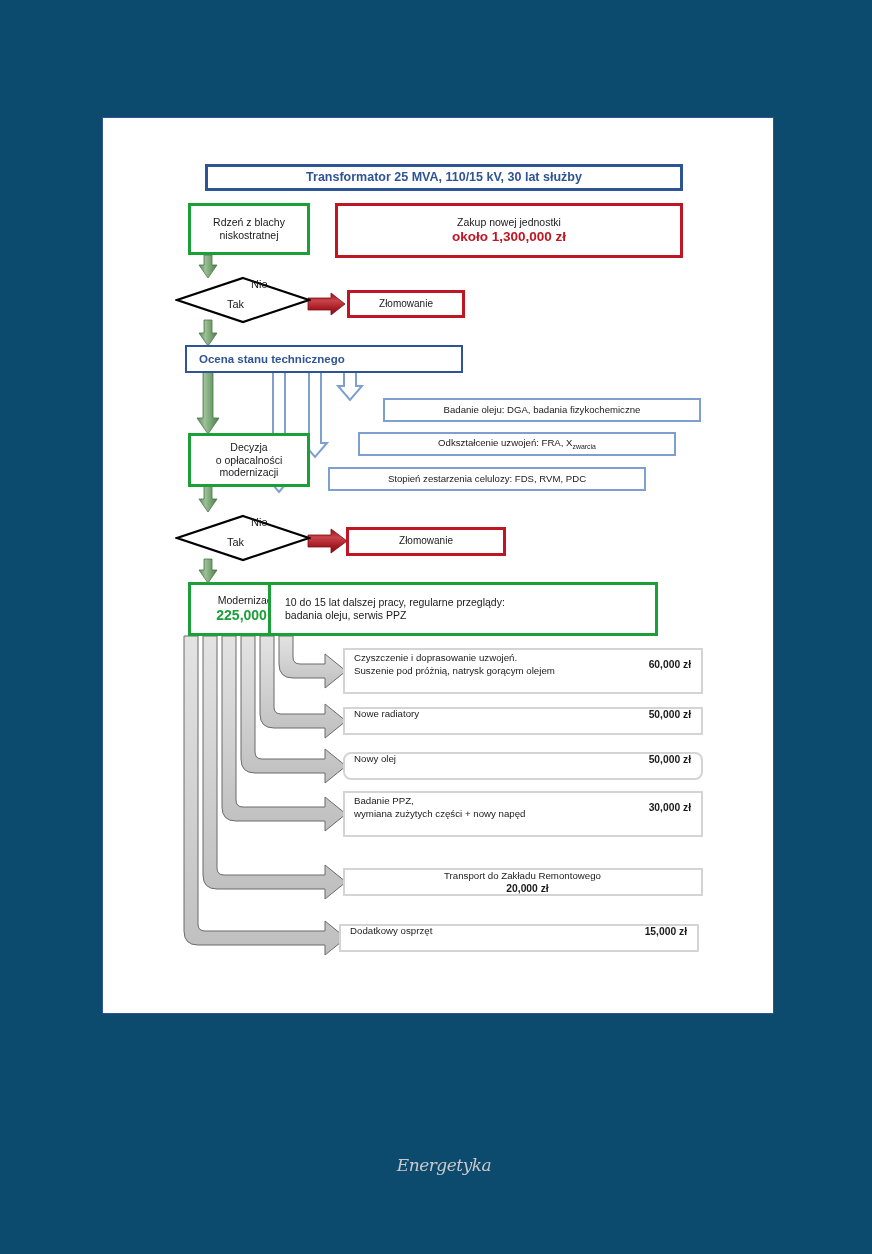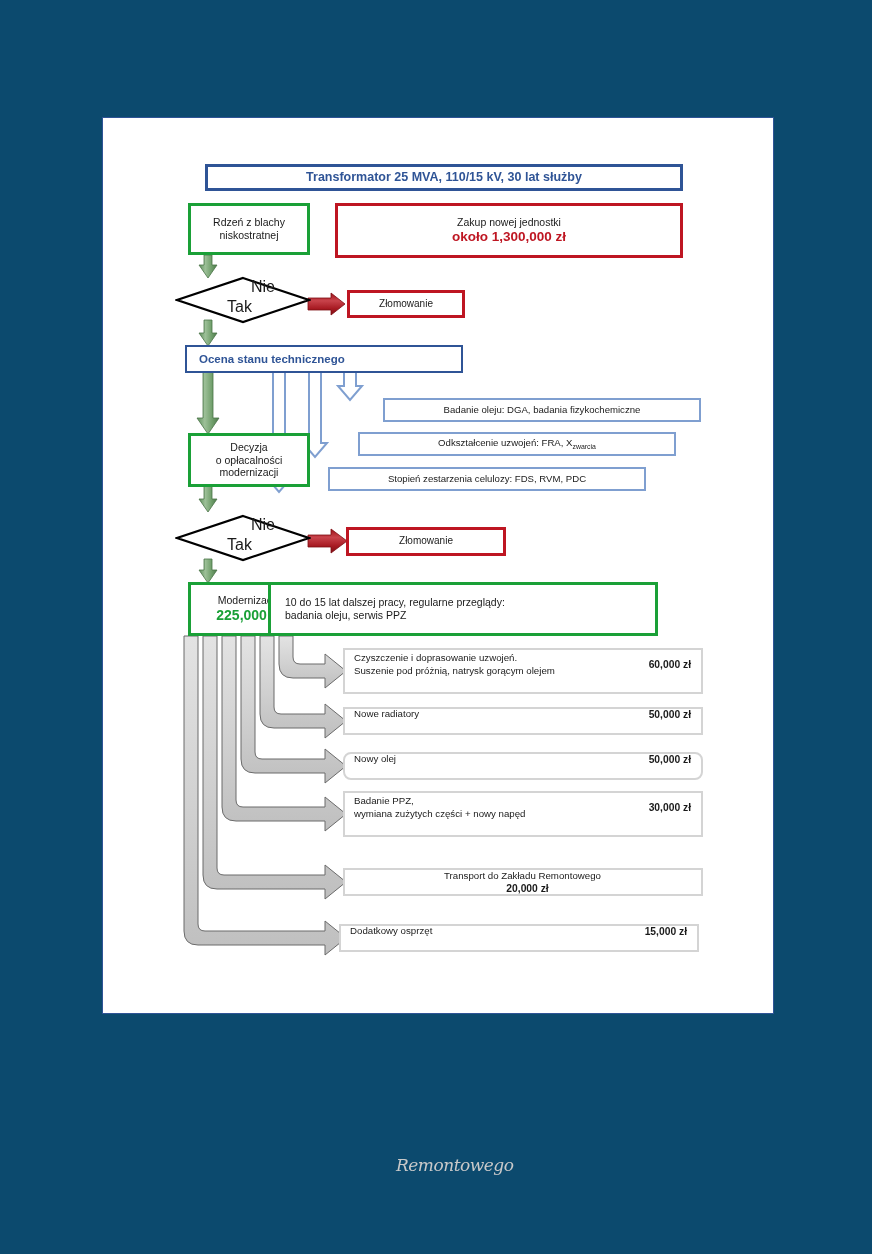--- a/index.html
+++ b/index.html
@@ -69,21 +69,21 @@
   .stack { display: block; }
   .stack span { display: block; }
 
   
   .diamond {
     position: absolute;
   }
   .diamond svg { display: block; }
   .dlabel {
     position: absolute;
-    font-size: 16px;
+    font-size: 11px;
     color: #1a1a1a;
     white-space: nowrap;
   }
 
   
   .item-row {
     position: absolute;
     border: 2px solid #d4d4d4;
     background: #ffffff;
     display: flex;
@@ -410,15 +410,15 @@
 
     <div class="item-row" style="left:236px; top:806px; width:360px; height:28px;gap:24px;">
       <div class="item-text">
         <span>Dodatkowy osprzęt</span>
       </div>
       <div class="item-cost">15,000 zł</div>
     </div>
 
   </div>
 
-  <div id="watermark">Remontowego</div>
+  <div id="watermark">Energetyka</div>
 
 </div>
 
 </body></html>

